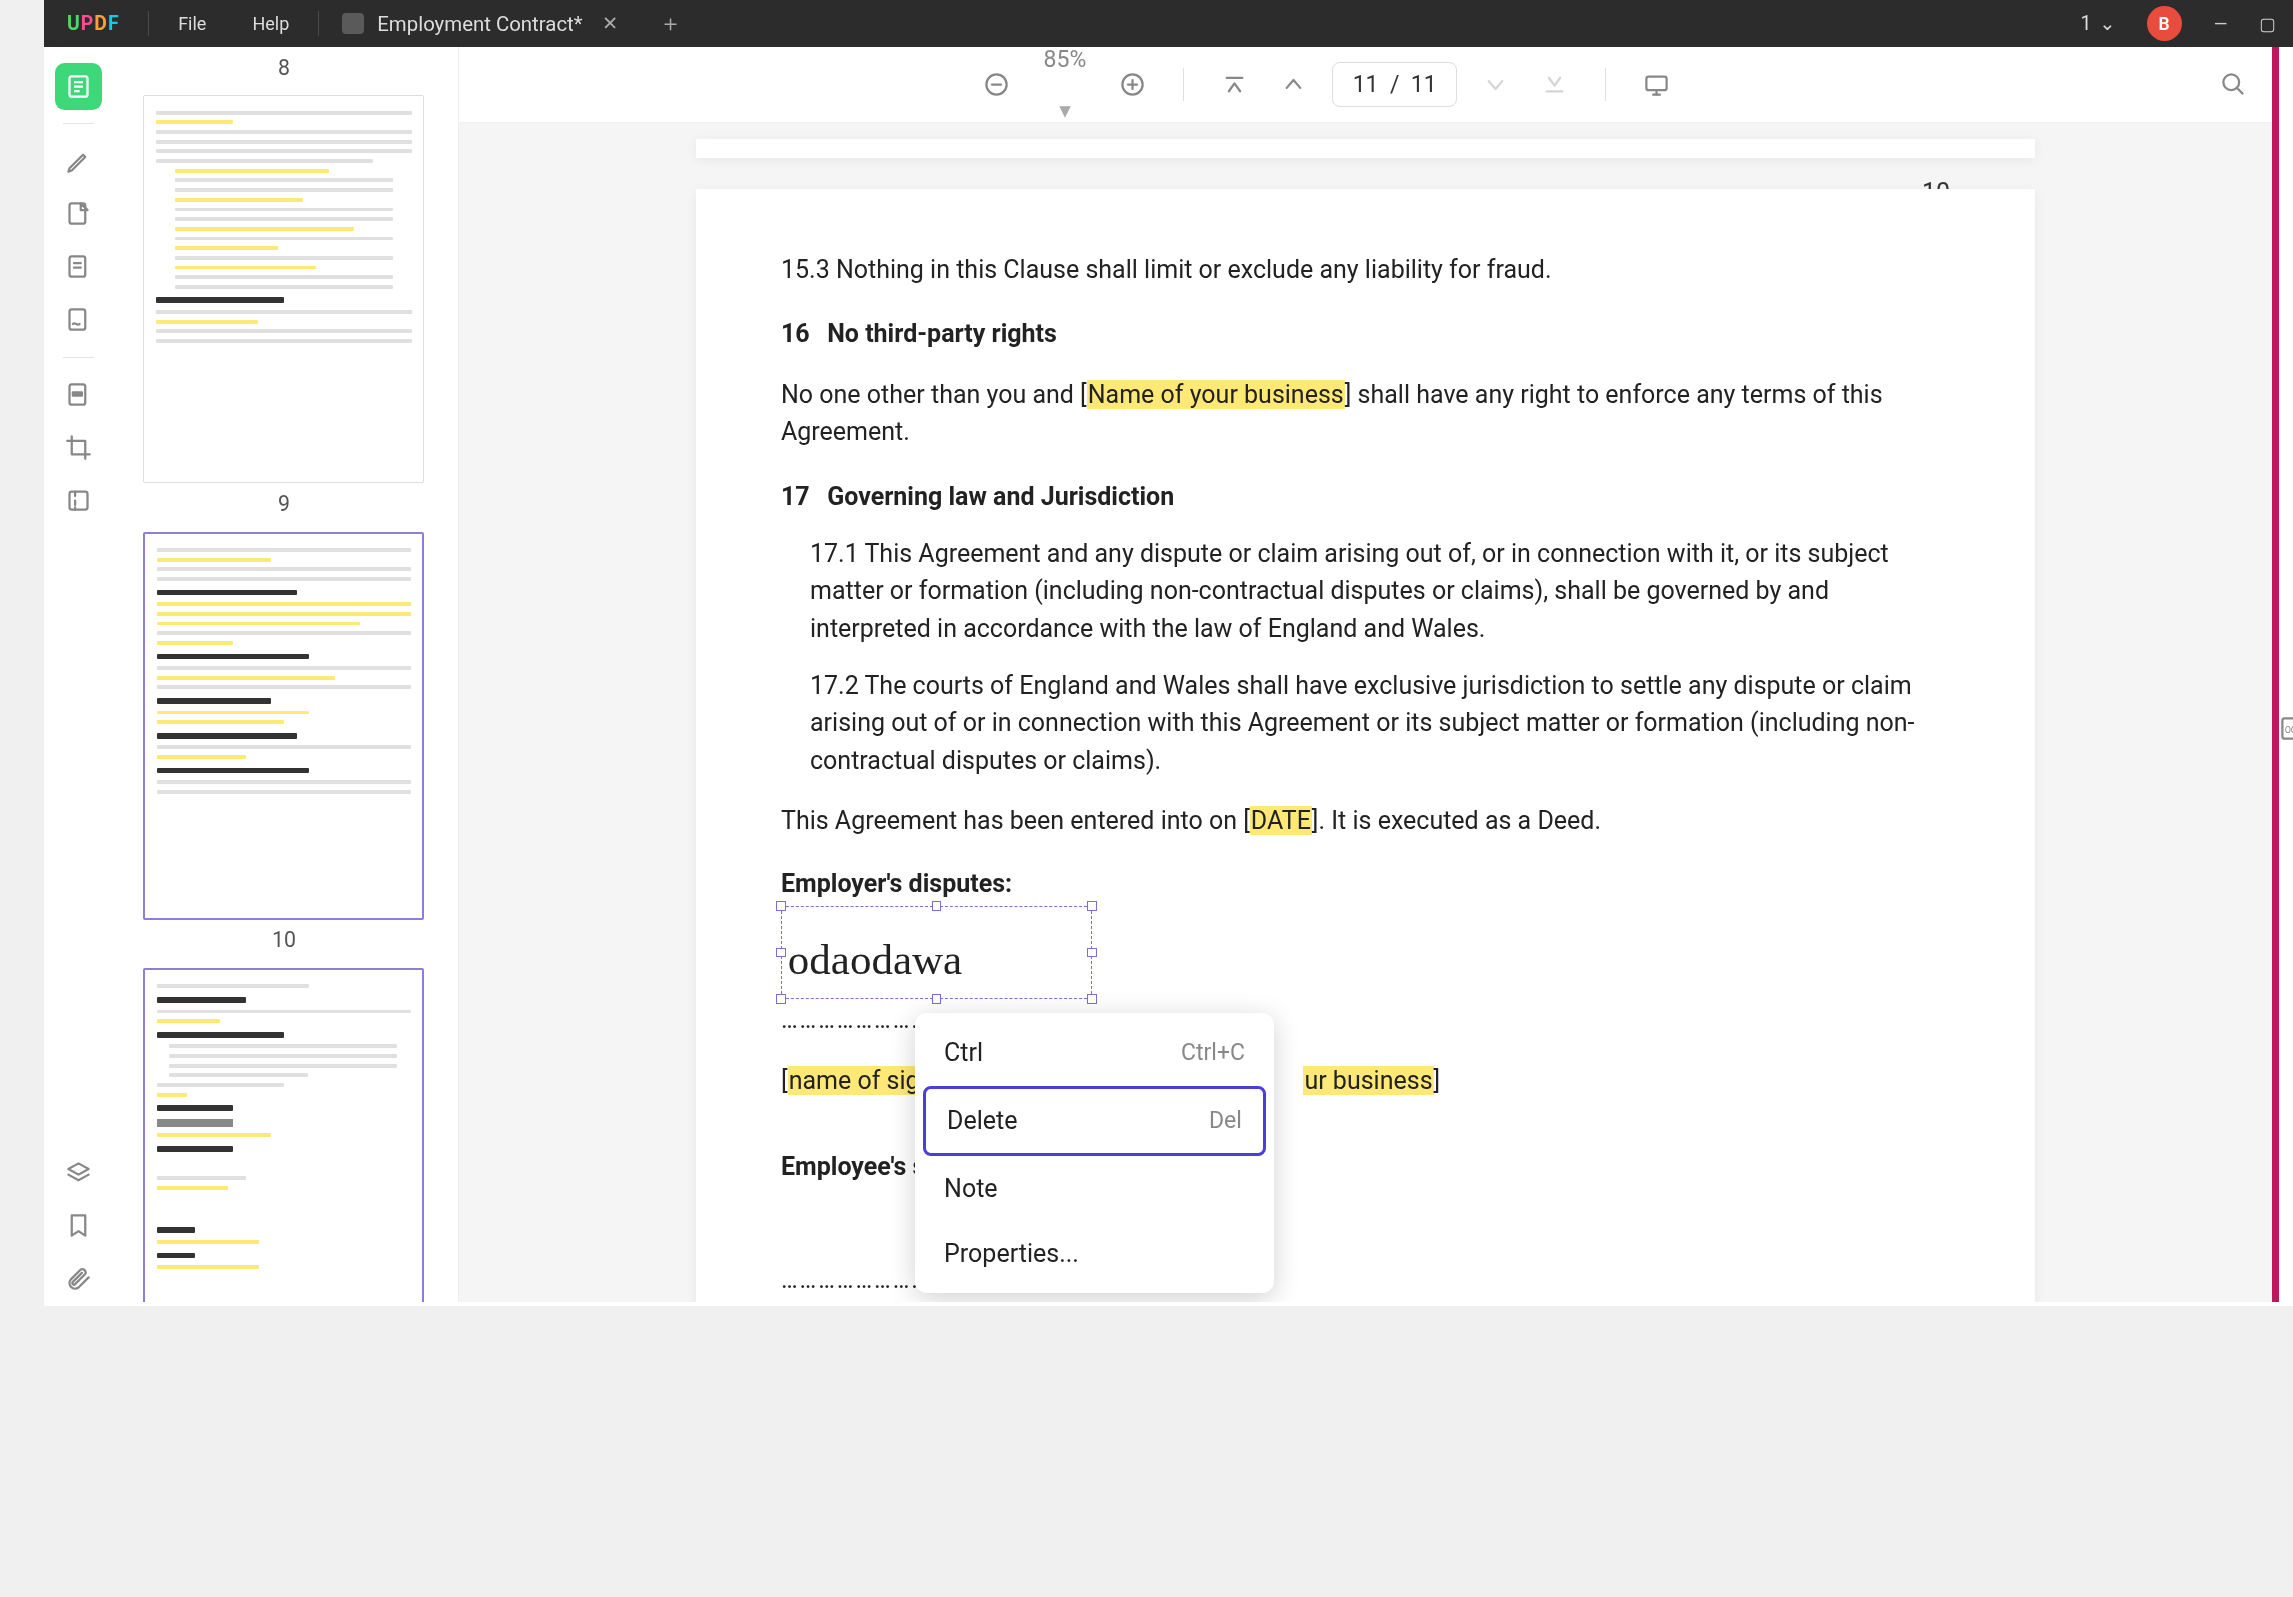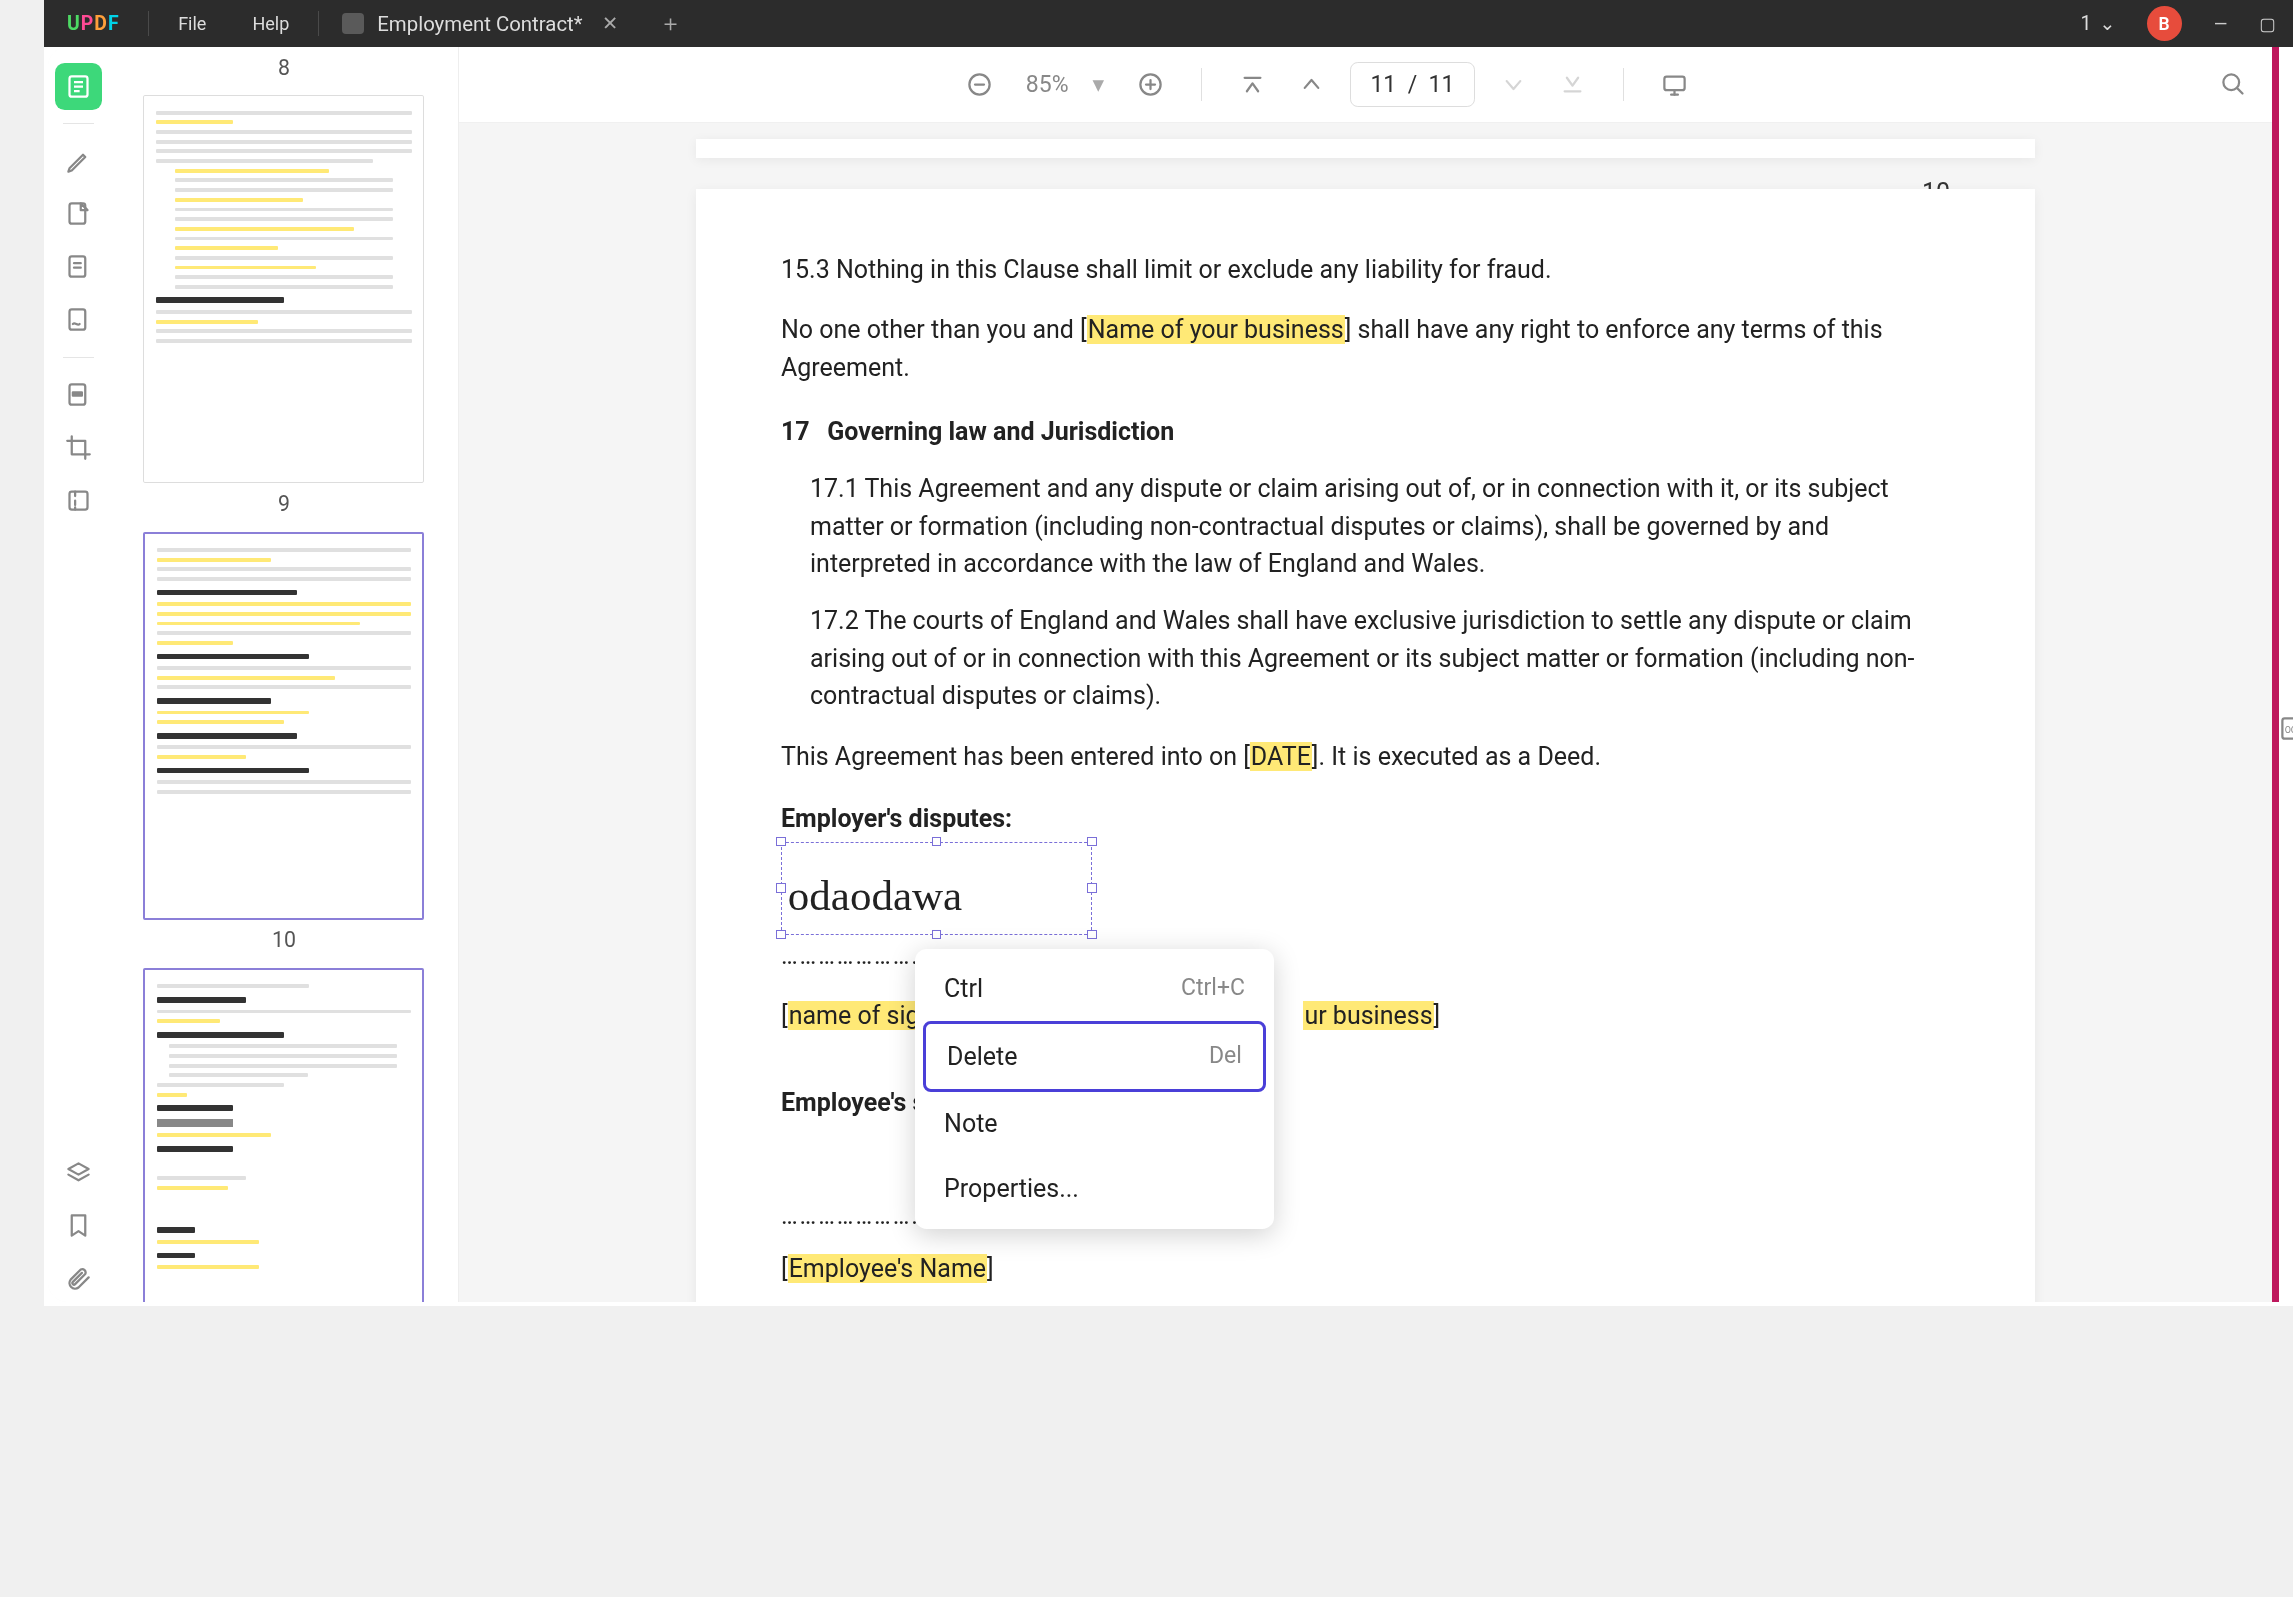--- a/index.html
+++ b/index.html
@@ -43,21 +43,21 @@
   .thumb-num { font-size: 21.3px; color: #555; margin-top: 7.8px; }
   .thumb-line { height: 3.9px; background: #e0e0e0; margin: 2.9px 0; border-radius: 1px;}
   .thumb-line.hl { background: #ffe976; }
   .thumb-heading { height: 5.8px; background: #333; width: 40%; margin: 5.8px 0 3.9px 0; border-radius: 1px;}
   .thumb-sig { height: 7.8px; width: 30%; background: #888; font-style: italic; margin: 3.9px 0;}
 
   
   .main { flex: 1; display: flex; flex-direction: column; background: #fff; }
   .toolbar { height: 76px; display: flex; align-items: center; justify-content: center; gap: 19.4px; color: #888; border-bottom: 1px solid #f0f0f0;}
   .tool-ic { width: 39px; height: 39px; display: flex; align-items: center; justify-content: center; cursor: pointer; border-radius: 5.8px; font-size: 23px;}
-  .zoom-val { font-size: 23px; padding: 0 7.8px; display:flex; align-items:center; gap: 24px;}
+  .zoom-val { font-size: 23px; padding: 0 7.8px; display:flex; align-items:center; gap: 24px; flex-direction: column;}
   .v-sep { width: 1px; height: 33px; background: #e0e0e0; margin: 0 11.6px;}
   .page-box { border: 1px solid #ddd; border-radius: 7.8px; padding: 7.8px 19.4px; font-size: 23px; color: #333; }
 
   .doc-scroll { flex: 1; background: #f5f5f5; overflow-y: auto; display: flex; flex-direction: column; align-items: center; padding: 0; position: relative;}
   .page-card { width: 1339px; background: #fff; box-shadow: 0 1.9px 11.6px rgba(0,0,0,0.06); margin: 15.5px 0; padding: 0 85px; position: relative;}
   .page-card.partial { height: 194px; padding-top: 19.4px;}
   .page-num-lbl { position: absolute; right: 85px; top: 39px; font-size: 25px; color: #333; }
 
   .doc-content { padding: 39px 0 78px 0; font-size: 25px; line-height: 1.5; color: #222;}
   .clause-line { margin: 23px 0; }
@@ -348,20 +348,24 @@
 
       <div class="doc-scroll">
         <div class="page-card partial">
           <div class="page-num-lbl">10</div>
         </div>
 
         <div class="page-card" style="min-height:1261px;">
           <div class="doc-content">
             <div class="clause-line">15.3   Nothing in this Clause shall limit or exclude any liability for fraud.</div>
 
+            <div class="section-h">
+              <span>16</span>
+                <span>No third-party rights</span>
+            </div>
             <div class="clause-line">
               <span>No one other than you and [</span><span class="hl">Name of your business</span><span>] shall have any right to enforce any terms of this Agreement.</span>
             </div>
 
             <div class="section-h">
               <span>17</span>
                 <span>Governing law and Jurisdiction</span>
             </div>
             <div class="sub-clause">17.1 This Agreement and any dispute or claim arising out of, or in connection with it, or its subject matter or formation (including non-contractual disputes or claims), shall be governed by and interpreted in accordance with the law of England and Wales.</div>
             <div class="sub-clause">17.2 The courts of England and Wales shall have exclusive jurisdiction to settle any dispute or claim arising out of or in connection with this Agreement or its subject matter or formation (including non-contractual disputes or claims).</div>

